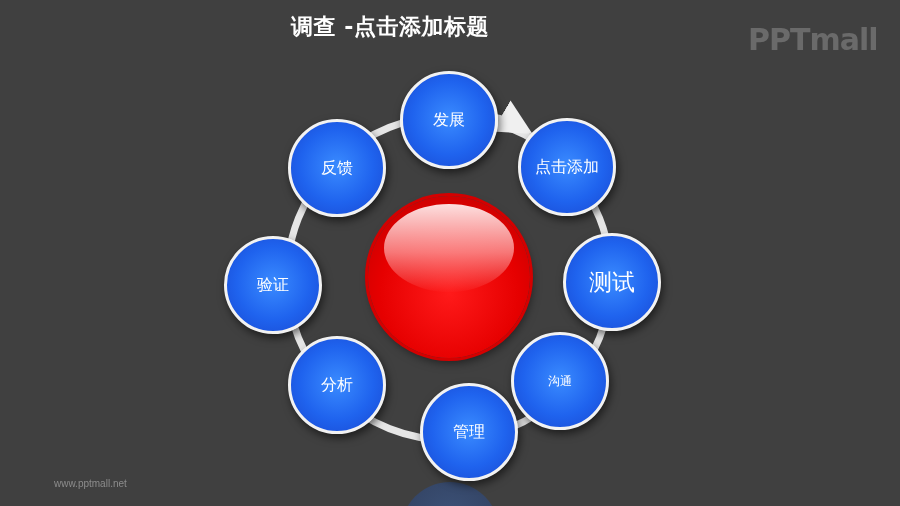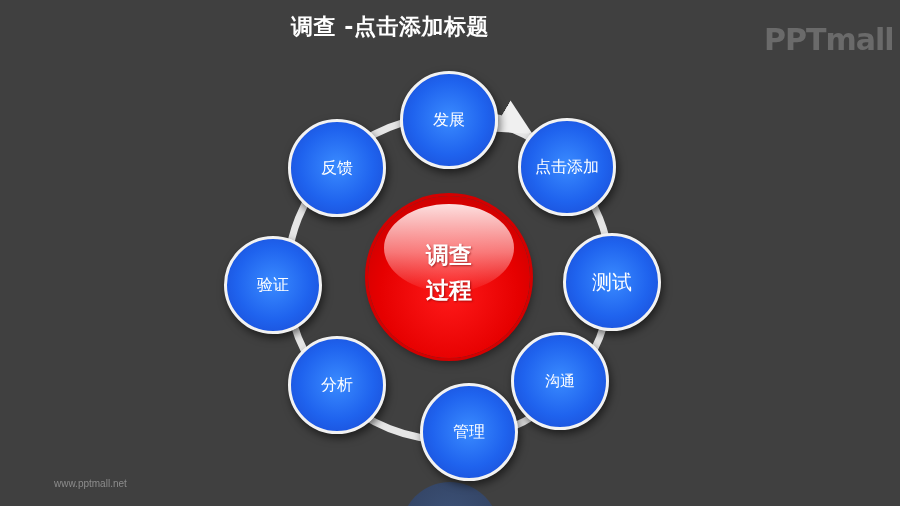--- a/index.html
+++ b/index.html
@@ -6,40 +6,40 @@
   body {
     width:900px; height:506px; overflow:hidden; position:relative;
     background:#404040;
     font-family:"DejaVu Sans","Liberation Sans",sans-serif;
   }
   .title {
     position:absolute; left:0; top:12px; width:780px; text-align:center;
     color:#ffffff; font-size:22px; font-weight:bold; letter-spacing:0.5px;
   }
   .logo {
-    position:absolute; left:764px; top:22px;
+    position:absolute; left:748px; top:22px;
     color:#6a6a6a; font-size:30px; font-weight:bold;
     font-family:"DejaVu Sans",sans-serif; letter-spacing:-1px;
   }
   .footer-url {
     position:absolute; left:54px; top:478px;
     color:#8c8c8c; font-size:10px;
     font-family:"Liberation Sans",sans-serif;
   }
   svg.links { position:absolute; left:0; top:0; }
   .node {
     position:absolute; width:98px; height:98px; border-radius:50%;
     box-sizing:border-box; border:3px solid #f2f2f2;
     background:radial-gradient(circle at 50% 48%, #3a8bff 0%, #1f63ee 55%, #1846cf 100%);
     box-shadow: 2px 4px 8px rgba(0,0,0,0.55);
     display:flex; align-items:center; justify-content:center;
     color:#ffffff; font-size:16px; cursor:pointer;font-family:Liberation Mono, monospace;
   }
-  .node.big-text { font-size:20px; }
-  .node.small-text { font-size:15px; }
+  .node.big-text { font-size:23px; }
+  .node.small-text { font-size:12px; }
   .center {
     position:absolute; left:368px; top:196px; width:162px; height:162px;
     border-radius:50%;
     background:radial-gradient(circle at 50% 60%, #ff1a1a 0%, #e60000 55%, #b80000 100%);
     box-shadow: 0 0 0 3px #d40000, 2px 5px 10px rgba(0,0,0,0.5);
     cursor:pointer;
   }
   .center .gloss {
     position:absolute; left:16px; top:8px; width:130px; height:88px;
     border-radius:50%;
@@ -70,24 +70,20 @@
     </marker>
   </defs>
   <circle cx="449" cy="278" r="162" fill="none" stroke="#e6e6e6" stroke-width="7"></circle>
   <path d="M 490 116 Q 505 118 517 125" fill="none" stroke="#f0f0f0" stroke-width="6" marker-end="url(#arrowhead)"></path>
 </svg>
 
 <div class="reflection"></div>
 
 <div class="center">
   <div class="gloss"></div>
-  <div class="label">
-    <div>调查</div>
-    <div>过程</div>
-  </div>
 </div>
 
 <div class="node" style="left:400px;top:71px;">发展</div>
 <div class="node" style="left:518px;top:118px;">点击添加</div>
 <div class="node big-text" style="left:563px;top:233px;">测试</div>
 <div class="node small-text" style="left:511px;top:332px;">沟通</div>
 <div class="node" style="left:420px;top:383px;">管理</div>
 <div class="node" style="left:288px;top:336px;">分析</div>
 <div class="node" style="left:224px;top:236px;">验证</div>
 <div class="node" style="left:288px;top:119px;">反馈</div>

